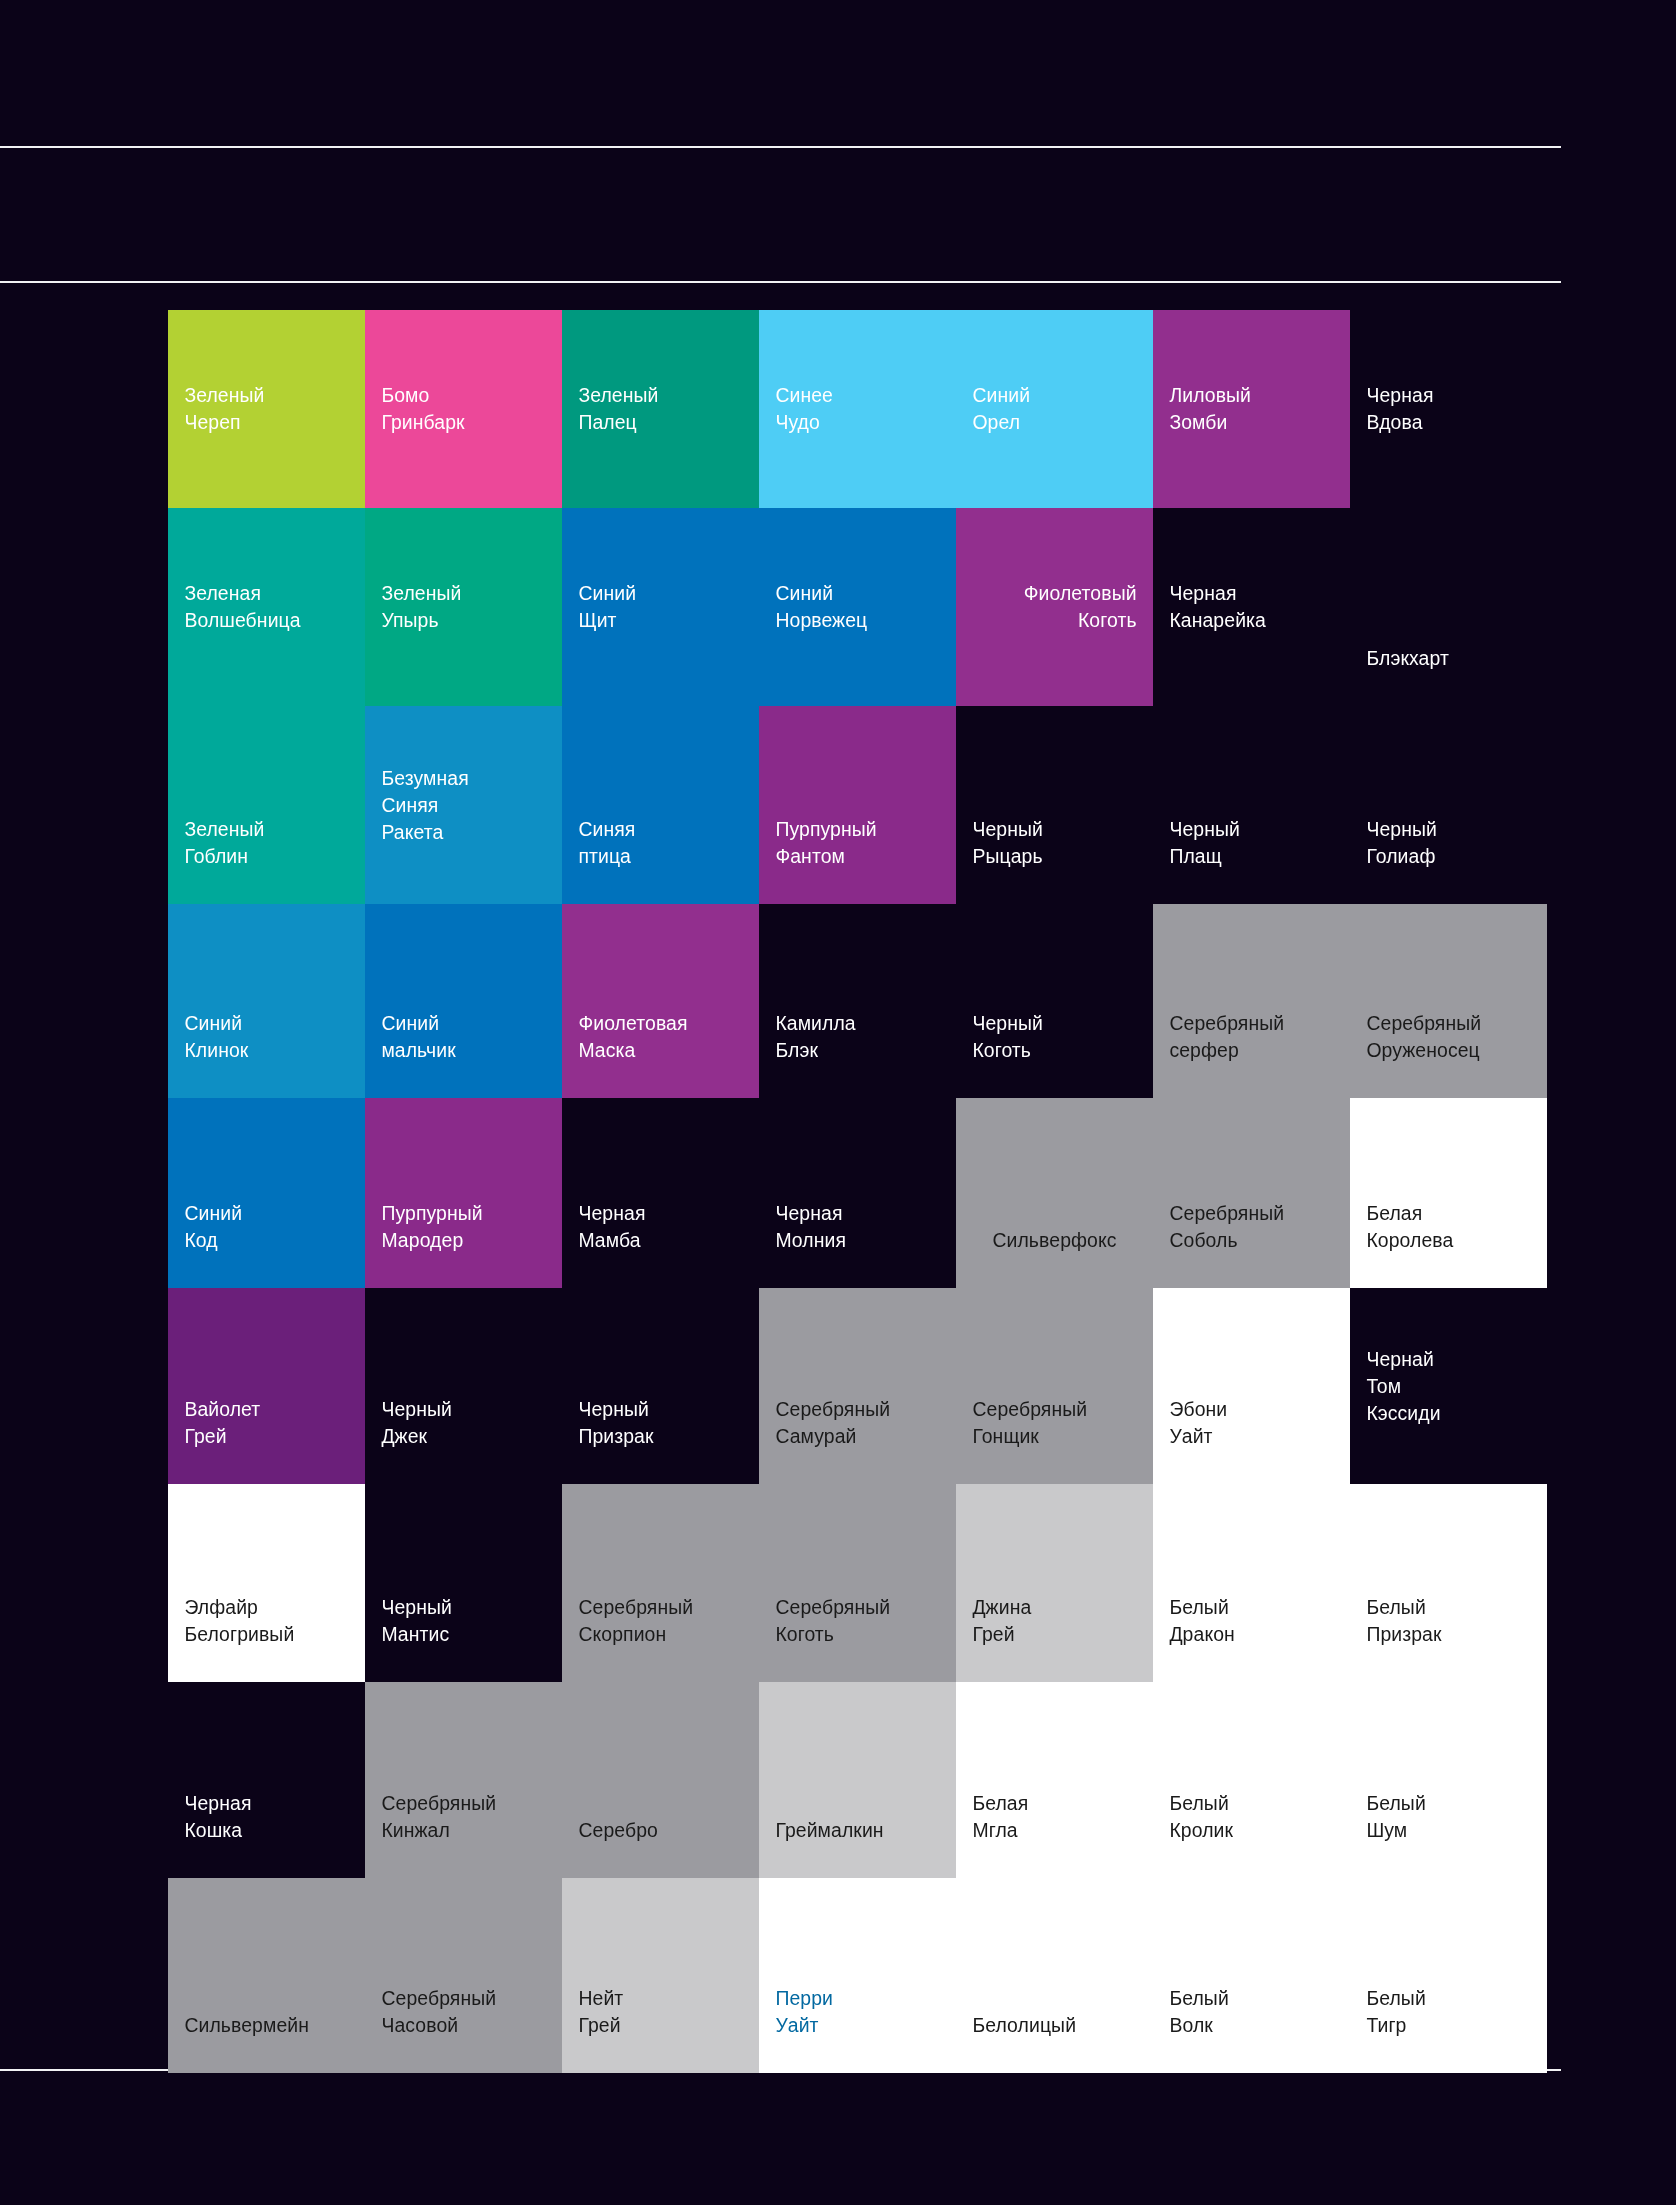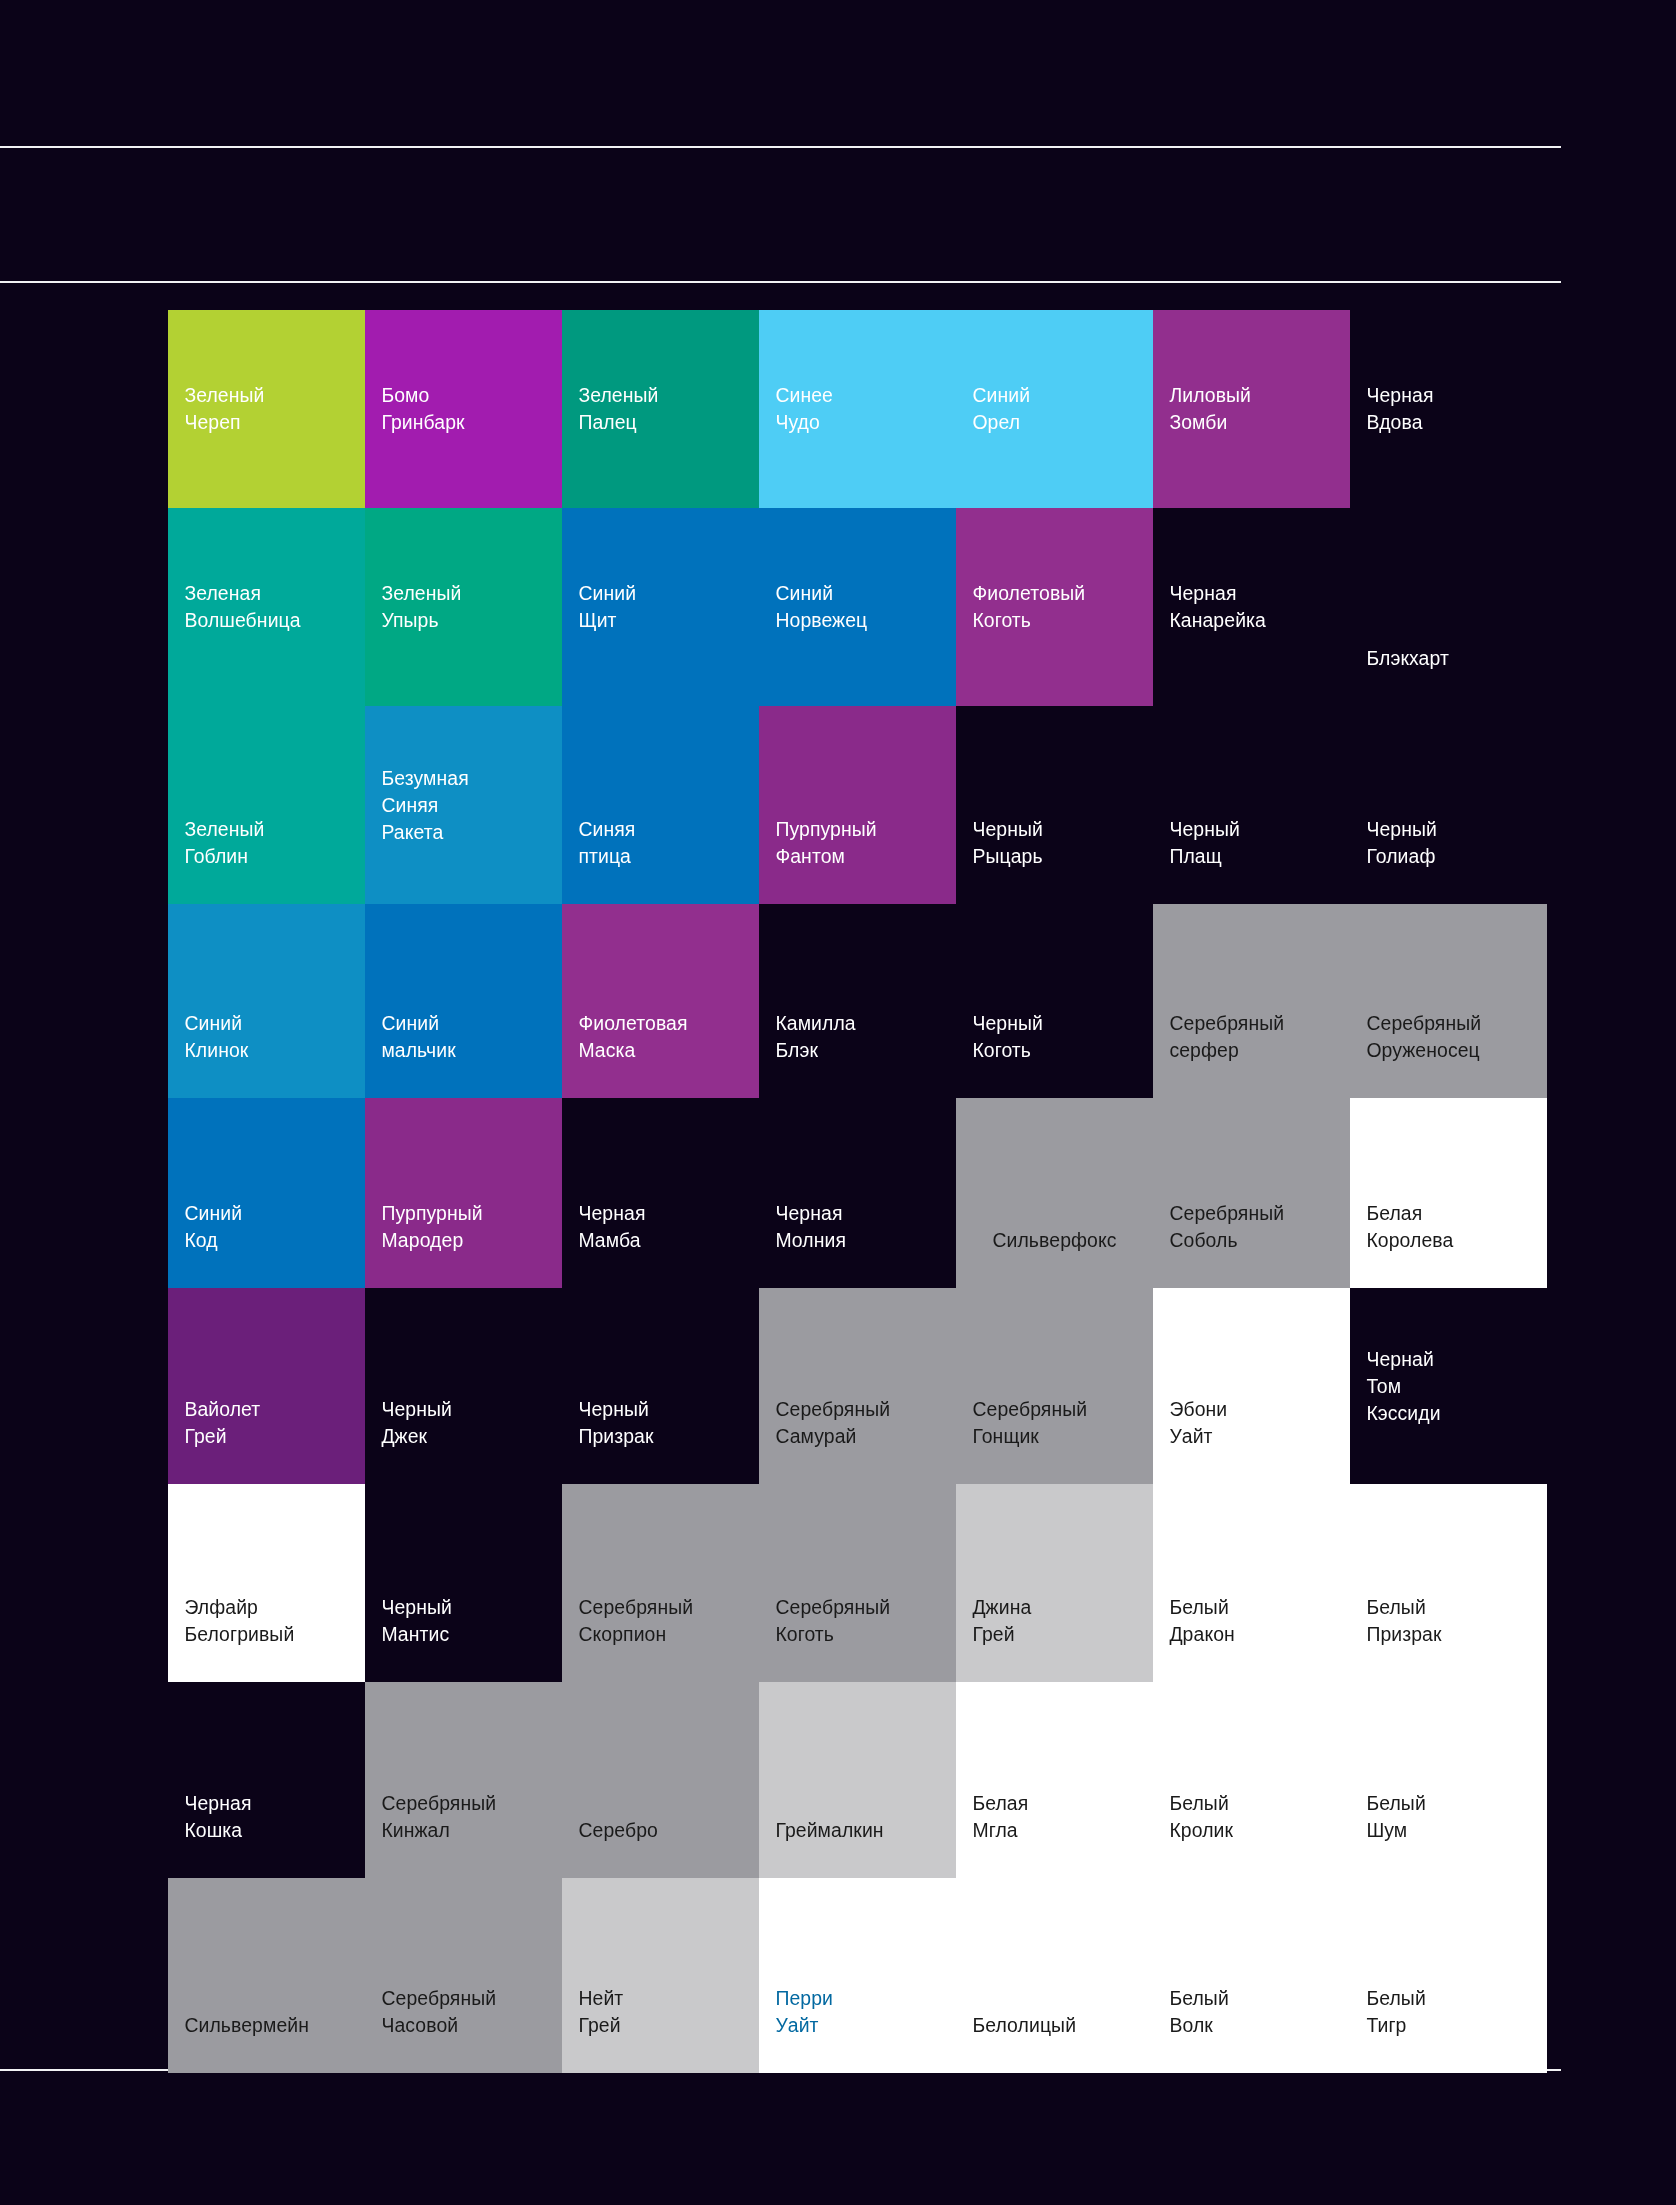--- a/index.html
+++ b/index.html
@@ -71,21 +71,21 @@
 <div class="rule" id="rule-top" style="background: rgb(242, 242, 244);"></div>
 <div class="rule" id="rule-mid" style="background: rgb(242, 242, 244);"></div>
 <div class="rule" id="rule-bottom" style="background: rgb(242, 242, 244);"></div>
 
 <div id="grid-wrap">
   <div id="grid">
       <div class="cell vm" style="background: rgb(179, 209, 51);">
         <div class="label" style="color: rgb(255, 255, 255);">Зеленый
 Череп</div>
       </div>
-      <div class="cell vm" style="background: #a21caf;">
+      <div class="cell vm" style="background: #ec4899;">
         <div class="label" style="color: rgb(255, 255, 255);">Бомо
 Гринбарк</div>
       </div>
       <div class="cell vm" style="background: rgb(0, 153, 127);">
         <div class="label" style="color: rgb(255, 255, 255);">Зеленый
 Палец</div>
       </div>
       <div class="cell vm" style="background: rgb(78, 205, 245);">
         <div class="label" style="color: rgb(255, 255, 255);">Синее
 Чудо</div>
@@ -111,21 +111,21 @@
 Упырь</div>
       </div>
       <div class="cell vm" style="background: rgb(0, 114, 188);">
         <div class="label" style="color: rgb(255, 255, 255);">Синий
 Щит</div>
       </div>
       <div class="cell vm" style="background: rgb(0, 114, 188);">
         <div class="label" style="color: rgb(255, 255, 255);">Синий
 Норвежец</div>
       </div>
-      <div class="cell vm" style="background: rgb(146, 47, 142);">
+      <div class="cell vm" style="background: rgb(146, 47, 142); text-align: right;">
         <div class="label" style="color: rgb(255, 255, 255);">Фиолетовый
 Коготь</div>
       </div>
       <div class="cell vm bg-none">
         <div class="label" style="color: rgb(255, 255, 255);">Черная
 Канарейка</div>
       </div>
       <div class="cell vb bg-none">
         <div class="label" style="color: rgb(255, 255, 255);">Блэкхарт</div>
       </div>

